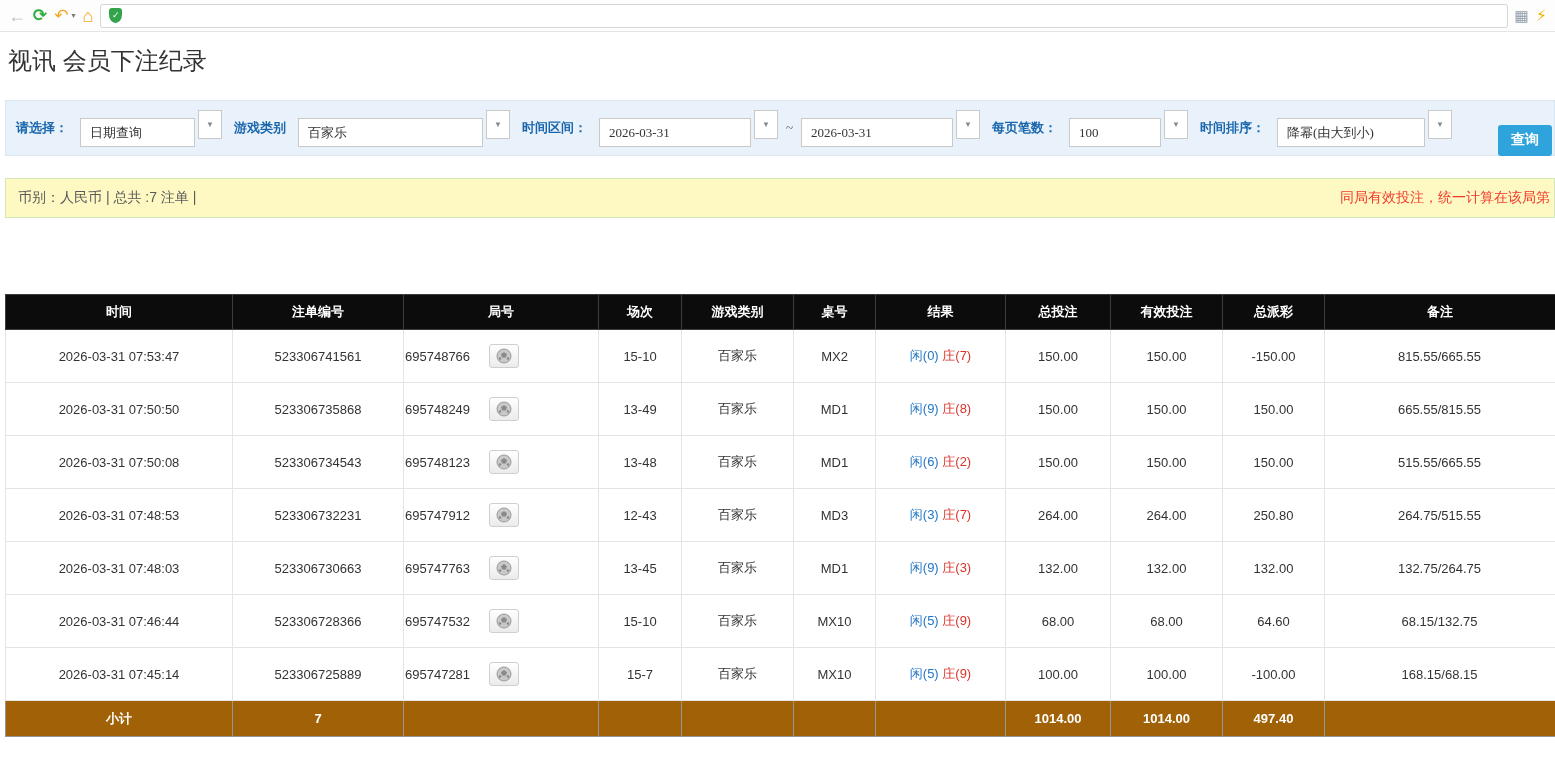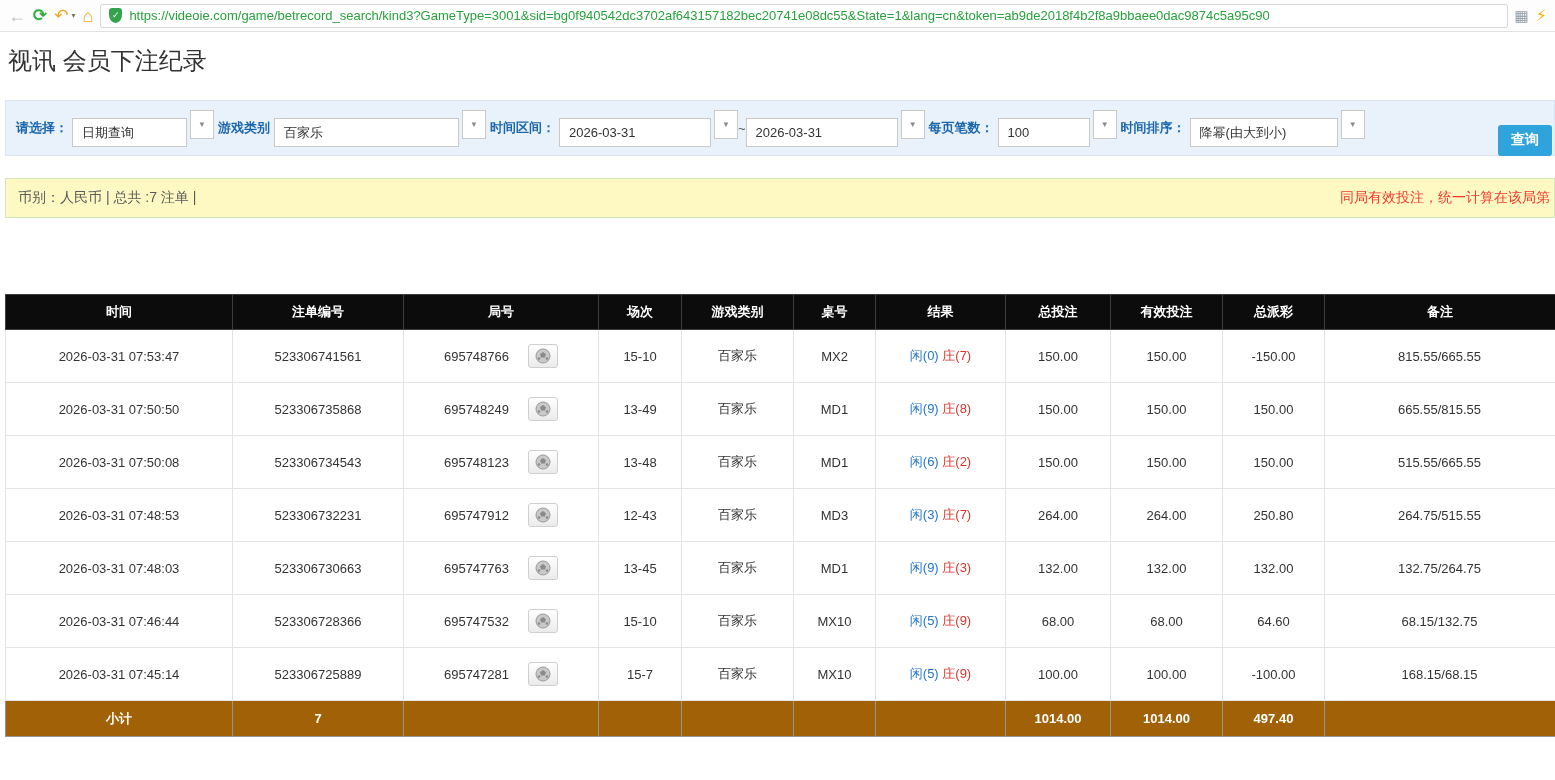--- a/index.html
+++ b/index.html
@@ -36,21 +36,21 @@
 
   
   .page-title {
     padding:16px 10px 14px 8px; font-size:24px; font-weight:400; color:#333; line-height:26px;
   }
 
   
   .filter-panel {
     margin:12px 0 0 5px; width:1550px; height:56px;
     background:#e9f2fa; border:1px solid #d9e6f2;
-    display:flex; align-items:center; gap:4px; padding:0 10px;
+    display:flex; align-items:center; gap:12px; padding:0 10px;font-family:Liberation Serif, serif;
   }
   .f-label { color:#1a66ad; font-weight:bold; font-size:13px; white-space:nowrap; }
   .combo { display:flex; flex:0 0 auto; }
   .combo-val {
     background:#fff; border:1px solid #c9c9c9; height:29px; line-height:27px;
     padding:0 9px; font-size:13px; color:#333; white-space:nowrap; overflow:hidden;margin-top:8px;
   }
   .combo-caret {
     width:24px; height:29px; margin-left:3px; background:#fff; border:1px solid #c9c9c9;
     display:flex; align-items:center; justify-content:center;
@@ -85,21 +85,21 @@
     background:#0c0c0c; color:#fff; font-weight:bold; height:35px;
     border:1px solid #3d3d3d; text-align:center;
   }
   .bet-table tbody.rows td {
     height:53px; background:#fff; border:1px solid #e4e4e4;
     text-align:center; color:#333;
   }
   .bet-table td.note-cell { text-align:right; padding-right:2px; }
   .val-blue { color:#2176c7; }
   .val-red, .neg { color:#d9342b; }
-  .round-cell-inner { display:flex; align-items:center; justify-content:center; gap:19px; }
+  .round-cell-inner { display:flex; align-items:center; justify-content:flex-start; gap:19px; }
   .round-btn {
     width:30px; height:24px; border:1px solid #cfcfcf; border-radius:3px;
     background:linear-gradient(#ffffff,#ebebeb); cursor:pointer;
     display:inline-flex; align-items:center; justify-content:center; padding:0;
   }
   .bet-table tfoot td {
     height:36px; background:#a16207; color:#fff; font-weight:bold;
     border:1px solid #969696; text-align:center;
   }
 </style>
@@ -107,21 +107,20 @@
 <body>
 
 <div class="browser-bar">
   <span class="nav-icon icon-back">←</span>
   <span class="nav-icon icon-refresh">⟳</span>
   <span class="nav-icon icon-undo">↶</span>
   <span class="nav-icon icon-undo-caret">▾</span>
   <span class="nav-icon icon-home">⌂</span>
   <div class="addr-bar">
     <span class="shield">✓</span>
-    <span class="url-text">https://videoie.com/game/betrecord_search/kind3?GameType=3001&amp;sid=bg0f940542dc3702af643157182bec20741e08dc55&amp;State=1&amp;lang=cn&amp;token=ab9de2018f4b2f8a9bbaee0dac9874c5a95c90</span>
   </div>
   <span class="nav-icon icon-grid">▦</span>
   <span class="nav-icon icon-bolt">⚡</span>
 </div>
 
 <div class="page-title">视讯 会员下注纪录</div>
 
 <div class="filter-panel">
   <span class="f-label">请选择：</span>
   <div class="combo">

